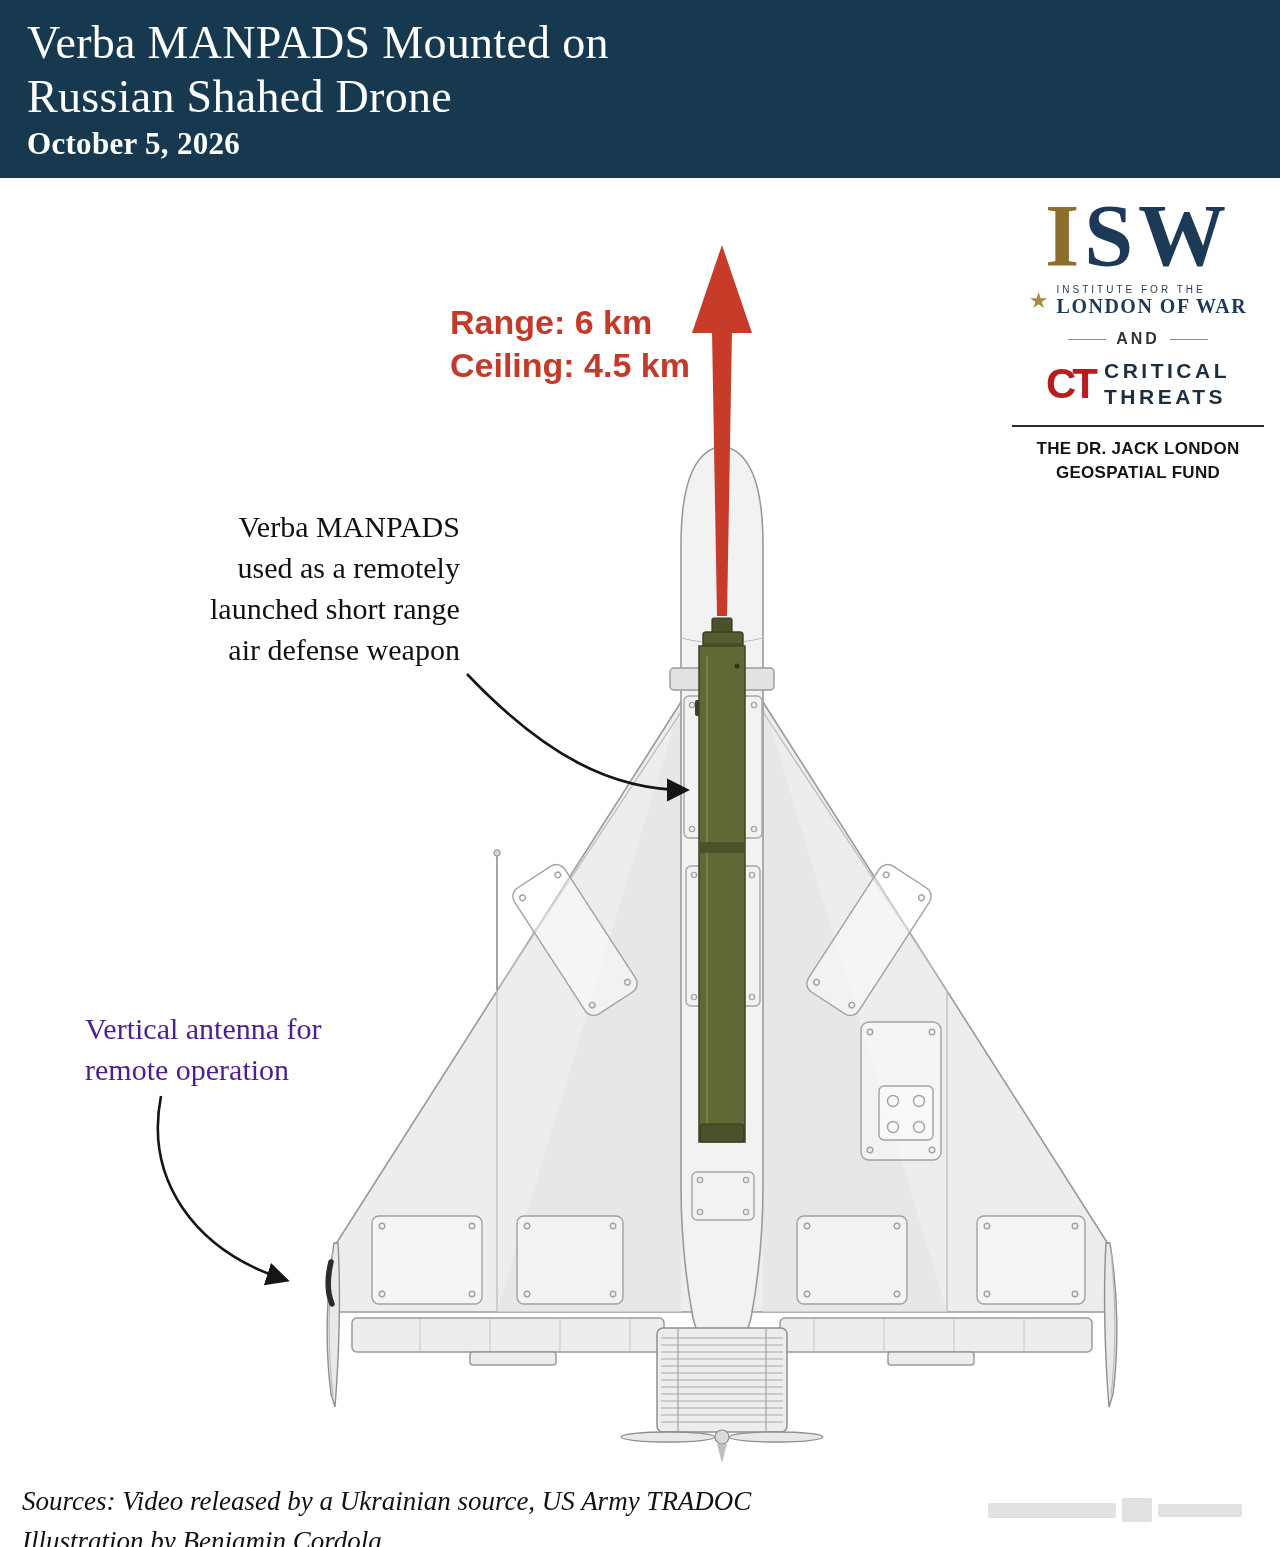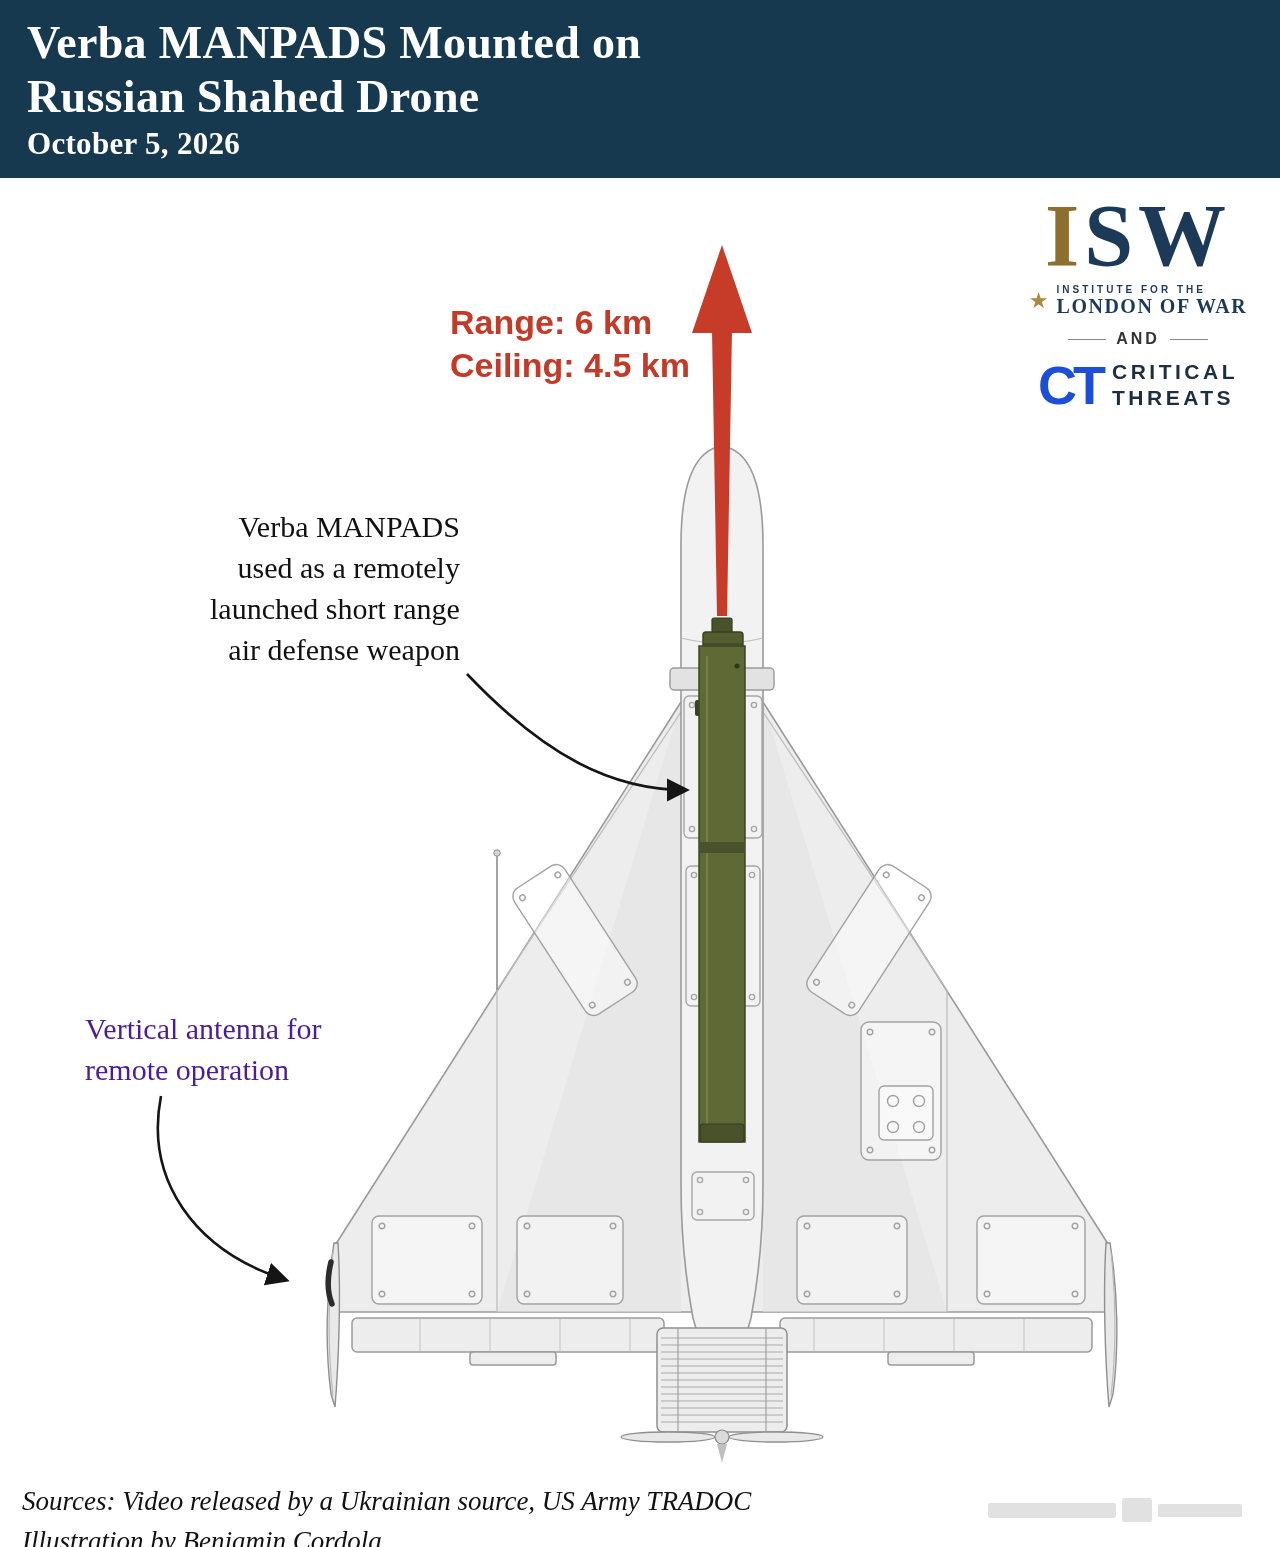--- a/index.html
+++ b/index.html
@@ -2,37 +2,37 @@
 <html><head>
 <meta charset="utf-8">
 <style>
   html,body{margin:0;padding:0;background:#ffffff;}
   .page{position:relative;width:1280px;height:1547px;background:#ffffff;overflow:hidden;
         font-family:"Liberation Serif","DejaVu Serif",serif;}
   .pre{white-space:pre-line;}
 
   
   .header{position:absolute;left:0;top:0;width:1280px;height:178px;background:#17394F;color:#ffffff;}
-  .header h1{margin:0;padding:16px 0 0 27px;font-size:46px;line-height:1.18;font-weight:bold;letter-spacing:.3px;}
+  .header h1{margin:0;padding:16px 0 0 27px;font-size:46px;line-height:1.18;font-weight:normal;letter-spacing:.3px;}
   .header .date{position:absolute;left:27px;top:126px;font-size:31px;font-weight:bold;letter-spacing:.3px;}
 
   
   .logo{position:absolute;right:16px;top:192px;width:252px;text-align:center;color:#1C3A57;}
   .isw-word{font-size:88px;font-weight:bold;line-height:1;letter-spacing:5px;font-family:"Liberation Serif","DejaVu Serif",serif;}
   .isw-word .gold{color:#8C6E2F;}
   .isw-sub{display:flex;align-items:center;justify-content:center;gap:8px;margin-top:4px;}
   .isw-star{color:#A98A3F;font-size:22px;line-height:1;}
   .isw-sub-text{text-align:left;}
-  .isw-small{font-family:"Liberation Sans",sans-serif;font-size:10px;font-weight:bold;letter-spacing:3px;}
+  .isw-small{font-family:"Liberation Sans",sans-serif;font-size:10px;font-weight:normal;letter-spacing:3px;}
   .isw-large{font-size:20px;font-weight:bold;letter-spacing:1.5px;}
   .and-row{display:flex;align-items:center;justify-content:center;gap:10px;margin:12px 0 10px 0;
            font-family:"Liberation Sans",sans-serif;font-size:16px;font-weight:bold;letter-spacing:3px;color:#333;}
   .and-row::before,.and-row::after{content:"";display:block;width:38px;height:1px;background:#8a8a8a;}
   .ct-row{display:flex;align-items:center;justify-content:center;gap:10px;font-family:"Liberation Sans",sans-serif;}
-  .ct-mark{color:#1d4ed8;font-size:54px;font-weight:900;letter-spacing:-4px;line-height:1;}
+  .ct-mark{color:#b91c1c;font-size:42px;font-weight:900;letter-spacing:-4px;line-height:1;}
   .ct-text{text-align:left;font-size:21px;font-weight:bold;letter-spacing:3.5px;color:#1C2E3F;line-height:1.25;}
   .fund{margin-top:14px;padding-top:10px;border-top:2px solid #2b2b2b;
         font-family:"Liberation Sans",sans-serif;font-size:17px;font-weight:bold;color:#141414;line-height:1.45;letter-spacing:.3px;}
 
   
   .range-label{position:absolute;left:450px;top:301px;font-family:"Liberation Sans",sans-serif;
                font-size:34px;font-weight:bold;color:#C43A28;line-height:1.25;}
   .manpads-label{position:absolute;left:210px;top:506px;font-size:30px;color:#111;line-height:1.37;text-align:right;}
   .antenna-label{position:absolute;left:85px;top:1008px;font-size:30px;color:#4c1d95;line-height:1.37;}
 
@@ -231,20 +231,22 @@
         <div class="isw-small">INSTITUTE FOR THE</div>
         <div class="isw-large">LONDON OF WAR</div>
       </span>
     </div>
     <div class="and-row">AND</div>
     <div class="ct-row">
       <span class="ct-mark">CT</span>
       <span class="ct-text pre">CRITICAL
 THREATS</span>
     </div>
+    <div class="fund pre">THE DR. JACK LONDON
+GEOSPATIAL FUND</div>
   </div>
 
   <div class="range-label pre">Range: 6 km
 Ceiling: 4.5 km</div>
   <div class="manpads-label pre">Verba MANPADS
 used as a remotely
 launched short range
 air defense weapon</div>
   <div class="antenna-label pre">Vertical antenna for
 remote operation</div>

